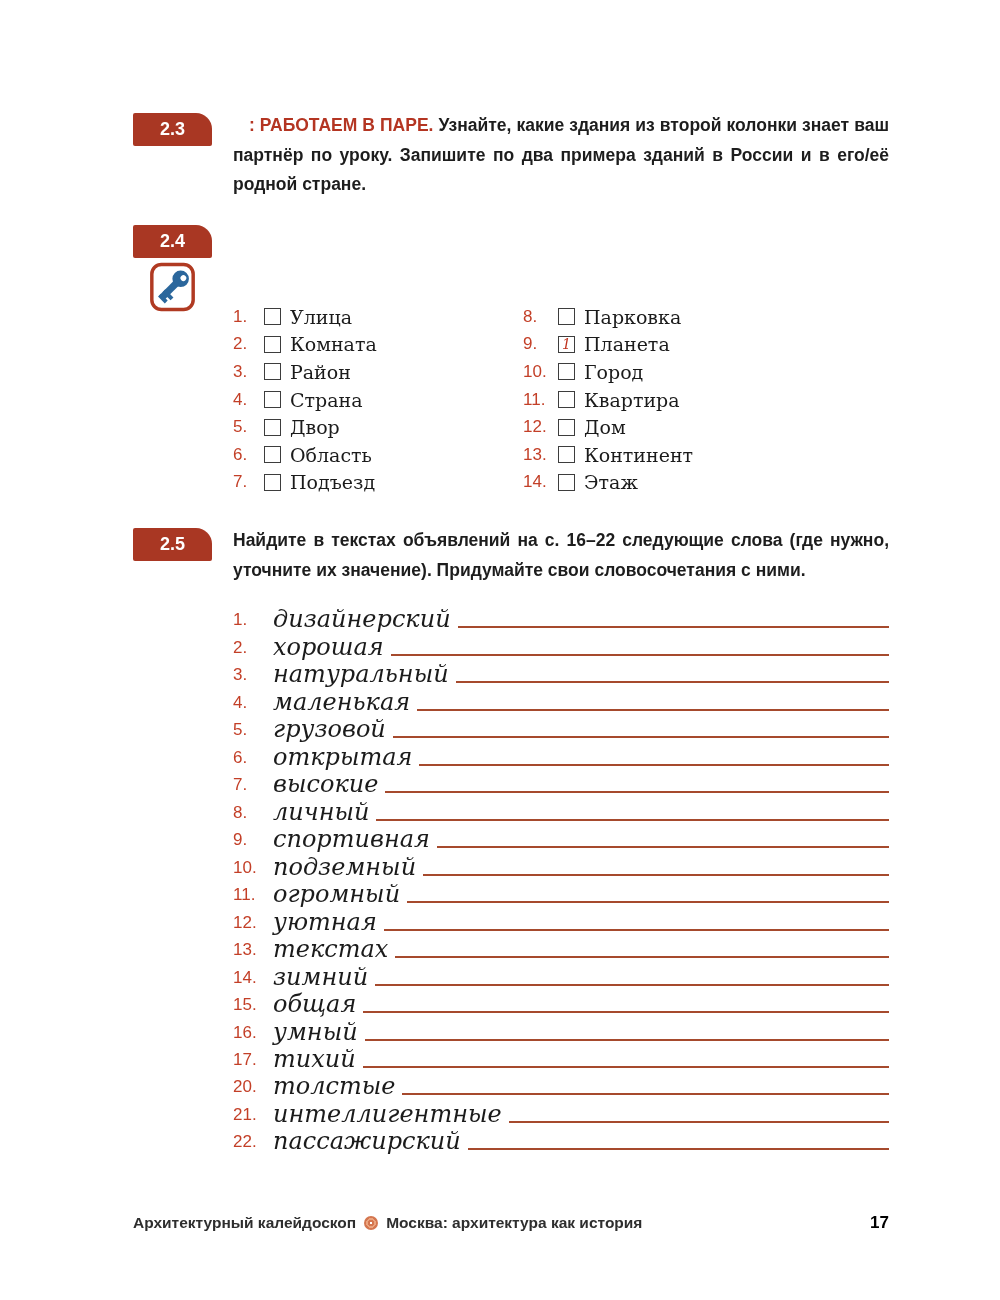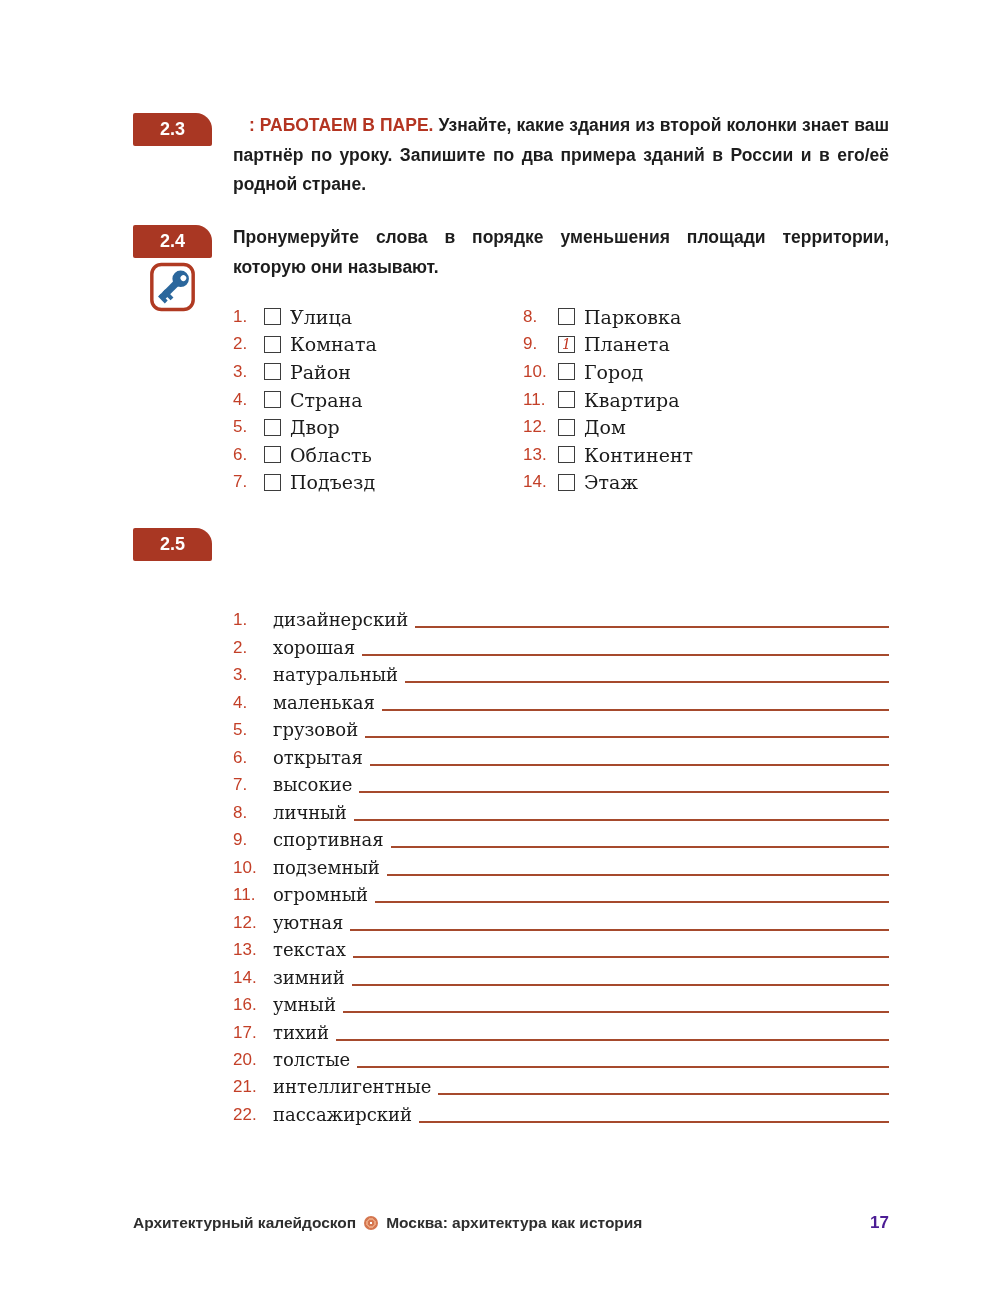--- a/index.html
+++ b/index.html
@@ -62,61 +62,60 @@
     text-align:center;
   }
 
   
   .fill-list { position:absolute; left:233px; top:605px; width:656px; }
   .fill-row { display:flex; align-items:flex-end; height:27.48px; }
   .fill-row .num {
     width:40px; flex:none; color:#c33f27; font-size:17px; line-height:25px;
   }
   .fill-row .word {
-    font-family:"DejaVu Serif", serif; font-size:18px; color:#1b1b1b;
-    line-height:25px; white-space:nowrap;
+    font-family:"DejaVu Serif", serif; font-size:24px; color:#1b1b1b;
+    line-height:25px; white-space:nowrap;font-style:italic;
   }
   .fill-row .answer-line {
     flex:1 1 auto; margin-left:7px; margin-bottom:4px;
     border-bottom:2px solid #a64a2d; height:2px;
   }
 
   
   .footer {
     position:absolute; left:133px; top:1213px; width:756px;
     display:flex; align-items:center;
     font-weight:bold; font-size:15.5px; color:#2e2e2e;
   }
   .rosette {
     width:14px; height:14px; border-radius:50%; margin:0 8px; flex:none;
     background:radial-gradient(circle at 50% 50%,
       #ffffff 0 1.5px, #d4764f 1.5px 3.5px, #eba47e 3.5px 4.8px, #d4764f 4.8px 7px);
   }
-  .pageno { margin-left:auto; font-size:17px; color:#4c1d95; }
+  .pageno { margin-left:auto; font-size:17px; color:#000000; }
 </style>
 </head>
 <body>
 
 <div class="page">
 
   <div class="badge badge-23">2.3</div>
   <p class="instr instr-23"><span class="lead-red">: РАБОТАЕМ В ПАРЕ.</span><span> Узнайте, какие здания из второй колонки знает ваш партнёр по уроку. Запишите по два примера зданий в России и в его/её родной стране.</span></p>
 
   <div class="badge badge-24">2.4</div>
   <svg class="key-icon" viewBox="0 0 48 52">
     <rect x="2.5" y="2.5" width="43" height="47" rx="10" fill="#ffffff" stroke="#b03a22" stroke-width="3.6"></rect>
     <g transform="rotate(45 24 26)" fill="#2b679c">
       <circle cx="24" cy="14" r="8.6"></circle>
       <rect x="20.4" y="19" width="7.2" height="23"></rect>
       <rect x="20.4" y="33" width="12" height="4.2"></rect>
       <rect x="20.4" y="39.5" width="10" height="4.2"></rect>
       <circle cx="25.5" cy="11.5" r="3" fill="#ffffff"></circle>
     </g>
   </svg>
-  <p class="instr instr-24">Пронумеруйте слова в порядке уменьшения площади территории, которую они называют.</p>
 
   <div class="check-col check-col-1">
 
       <div class="check-row">
         <span class="num">1.</span>
         <span class="cbx"></span>
         <span class="word">Улица</span>
       </div>
 
       <div class="check-row">
@@ -194,20 +193,21 @@
       </div>
 
       <div class="check-row">
         <span class="num">14.</span>
         <span class="cbx"></span>
         <span class="word">Этаж</span>
       </div>
     </div>
 
   <div class="badge badge-25">2.5</div>
+  <p class="instr instr-25">Найдите в текстах объявлений на с. 16–22 следующие слова (где нужно, уточните их значение). Придумайте свои словосочетания с ними.</p>
 
   <div class="fill-list">
 
       <div class="fill-row">
         <span class="num">1.</span>
         <span class="word">дизайнерский</span>
         <span class="answer-line"></span>
       </div>
 
       <div class="fill-row">
@@ -281,20 +281,25 @@
         <span class="word">текстах</span>
         <span class="answer-line"></span>
       </div>
 
       <div class="fill-row">
         <span class="num">14.</span>
         <span class="word">зимний</span>
         <span class="answer-line"></span>
       </div>
 
+      <div class="fill-row">
+        <span class="num">15.</span>
+        <span class="word">общая</span>
+        <span class="answer-line"></span>
+      </div>
 
       <div class="fill-row">
         <span class="num">16.</span>
         <span class="word">умный</span>
         <span class="answer-line"></span>
       </div>
 
       <div class="fill-row">
         <span class="num">17.</span>
         <span class="word">тихий</span>

